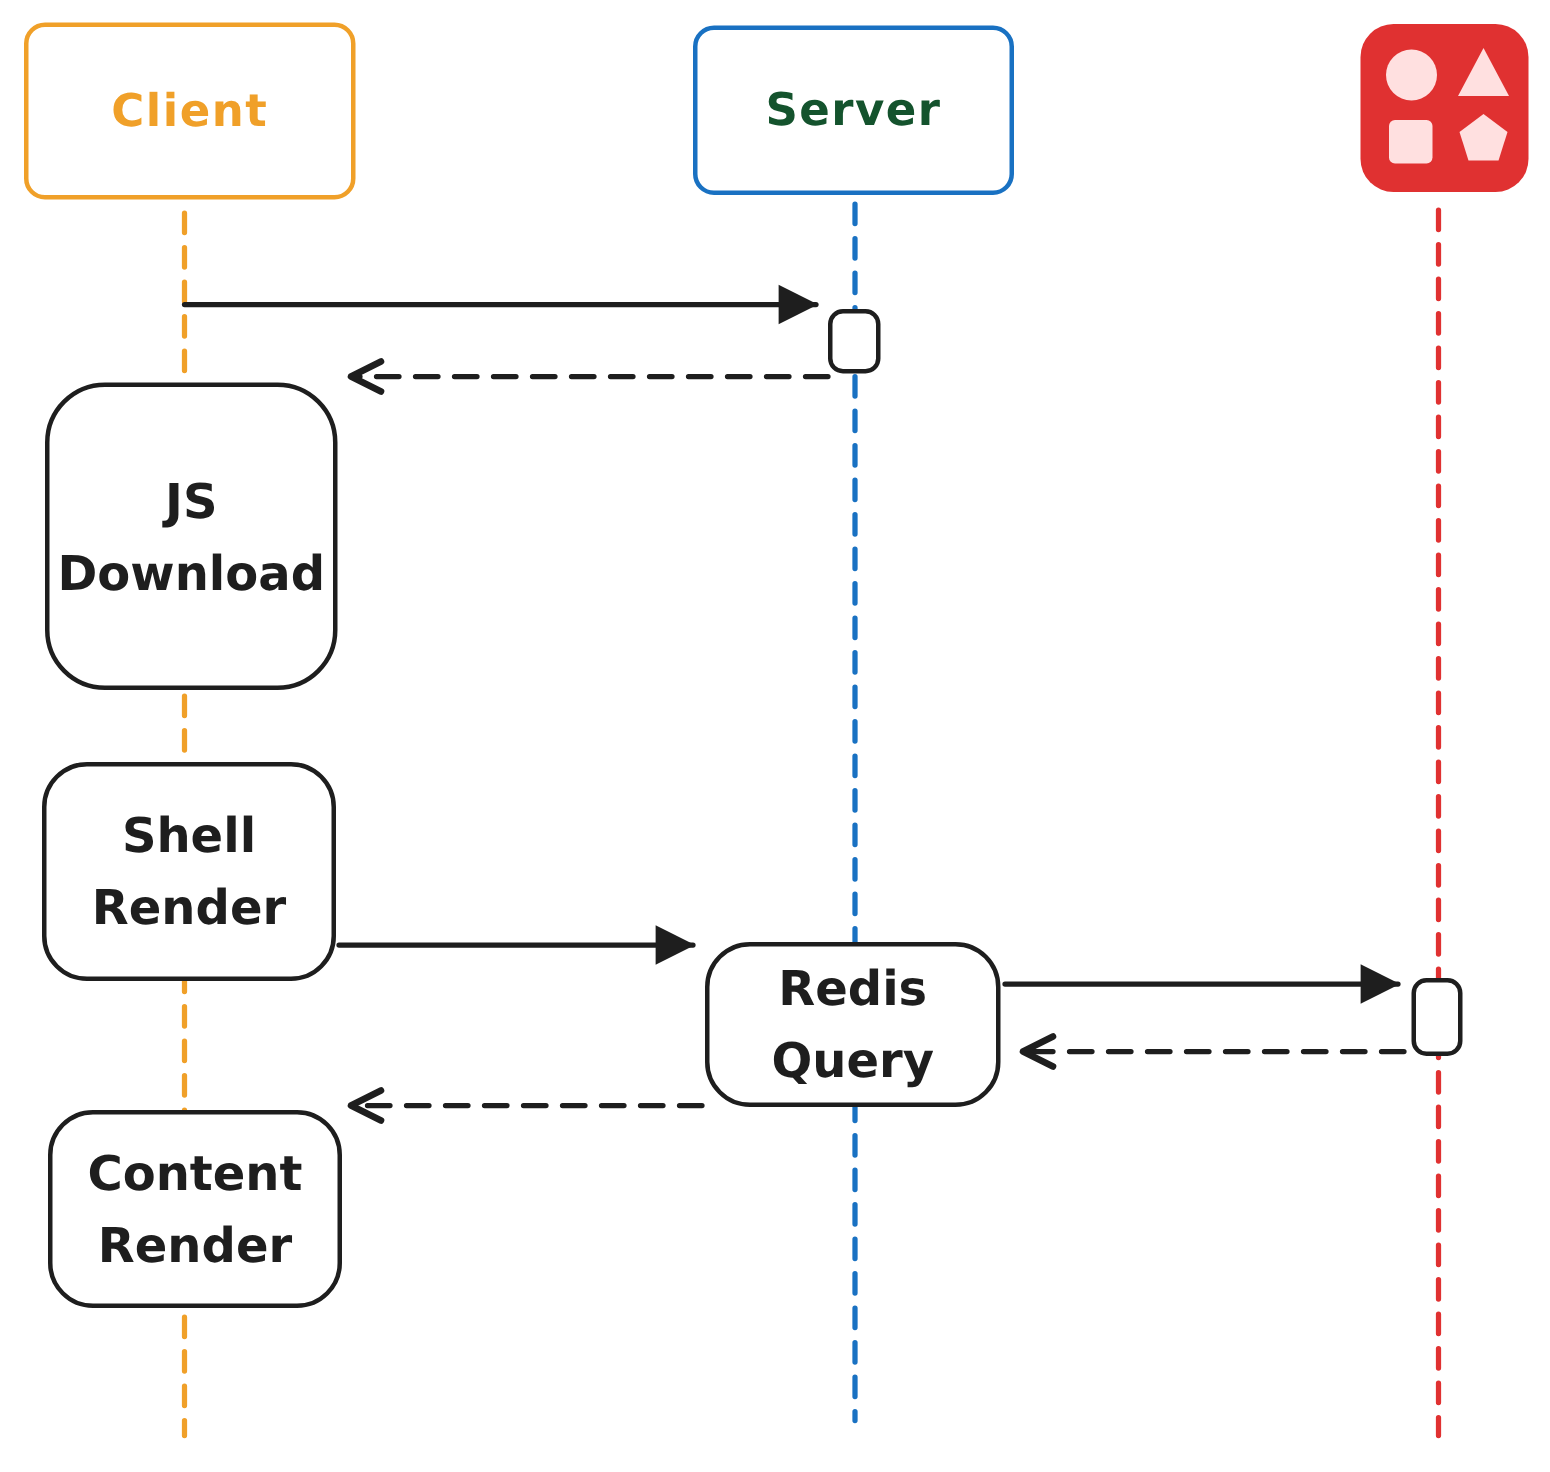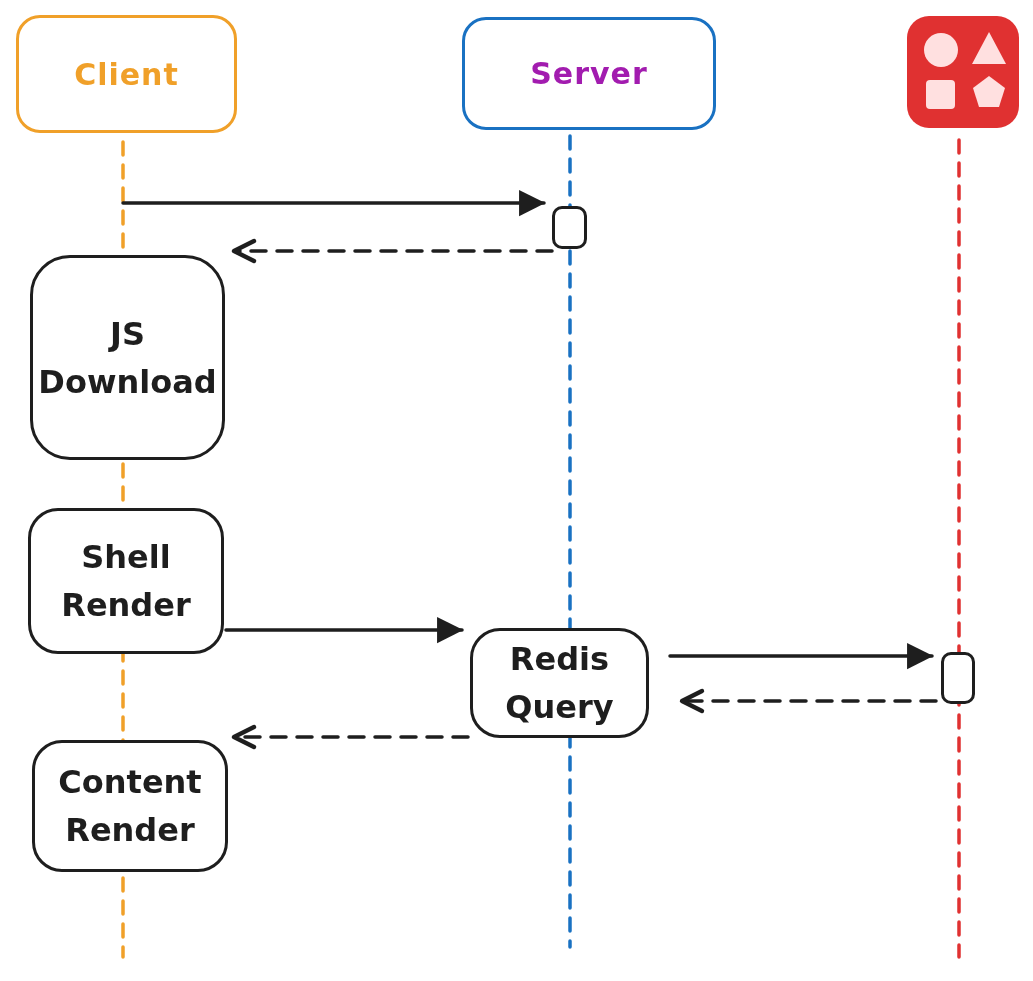--- a/index.html
+++ b/index.html
@@ -27,49 +27,49 @@
     background: #ffffff;
     display: flex;
     align-items: center;
     justify-content: center;
     text-align: center;
     white-space: pre-line;
     line-height: 1.5;
     color: #1e1e1e;
   }
   .actor-box {
-    border-radius: 24px;
+    border-radius: 14px;
     font-size: 30px;
     font-weight: 600;
     letter-spacing: 1px;
   }
   .actor-client {
     left: 16px; top: 15px; width: 221px; height: 118px;
     border: 3.5px solid #f0a029;
     color: #f0a029;
   }
   .actor-server {
-    left: 462px; top: 17px; width: 254px; height: 113px;
+    left: 462px; top: 17px; width: 214px; height: 113px;
     border: 3.5px solid #1971c2;
-    color: #a21caf;
+    color: #14532d;
   }
   .actor-redis {
     position: absolute;
     z-index: 2;
     left: 905px; top: 14px; width: 116px; height: 116px;
   }
   .step-box {
     border: 3.5px solid #1e1e1e;
     border-radius: 30px;
     font-size: 32px;
     font-weight: 600;
   }
   .step-js-download   { left: 30px;  top: 255px; width: 195px; height: 205px; border-radius: 40px; }
   .step-shell-render  { left: 28px;  top: 508px; width: 196px; height: 146px; }
-  .step-redis-query   { left: 470px; top: 628px; width: 179px; height: 110px; }
+  .step-redis-query   { left: 470px; top: 628px; width: 197px; height: 110px; }
   .step-content-render{ left: 32px;  top: 740px; width: 196px; height: 132px; }
   .activation {
     position: absolute;
     z-index: 2;
     box-sizing: border-box;
     background: #ffffff;
     border: 3px solid #1e1e1e;
     border-radius: 10px;
   }
   .activation-server { left: 552px; top: 206px; width: 35px; height: 43px; }

